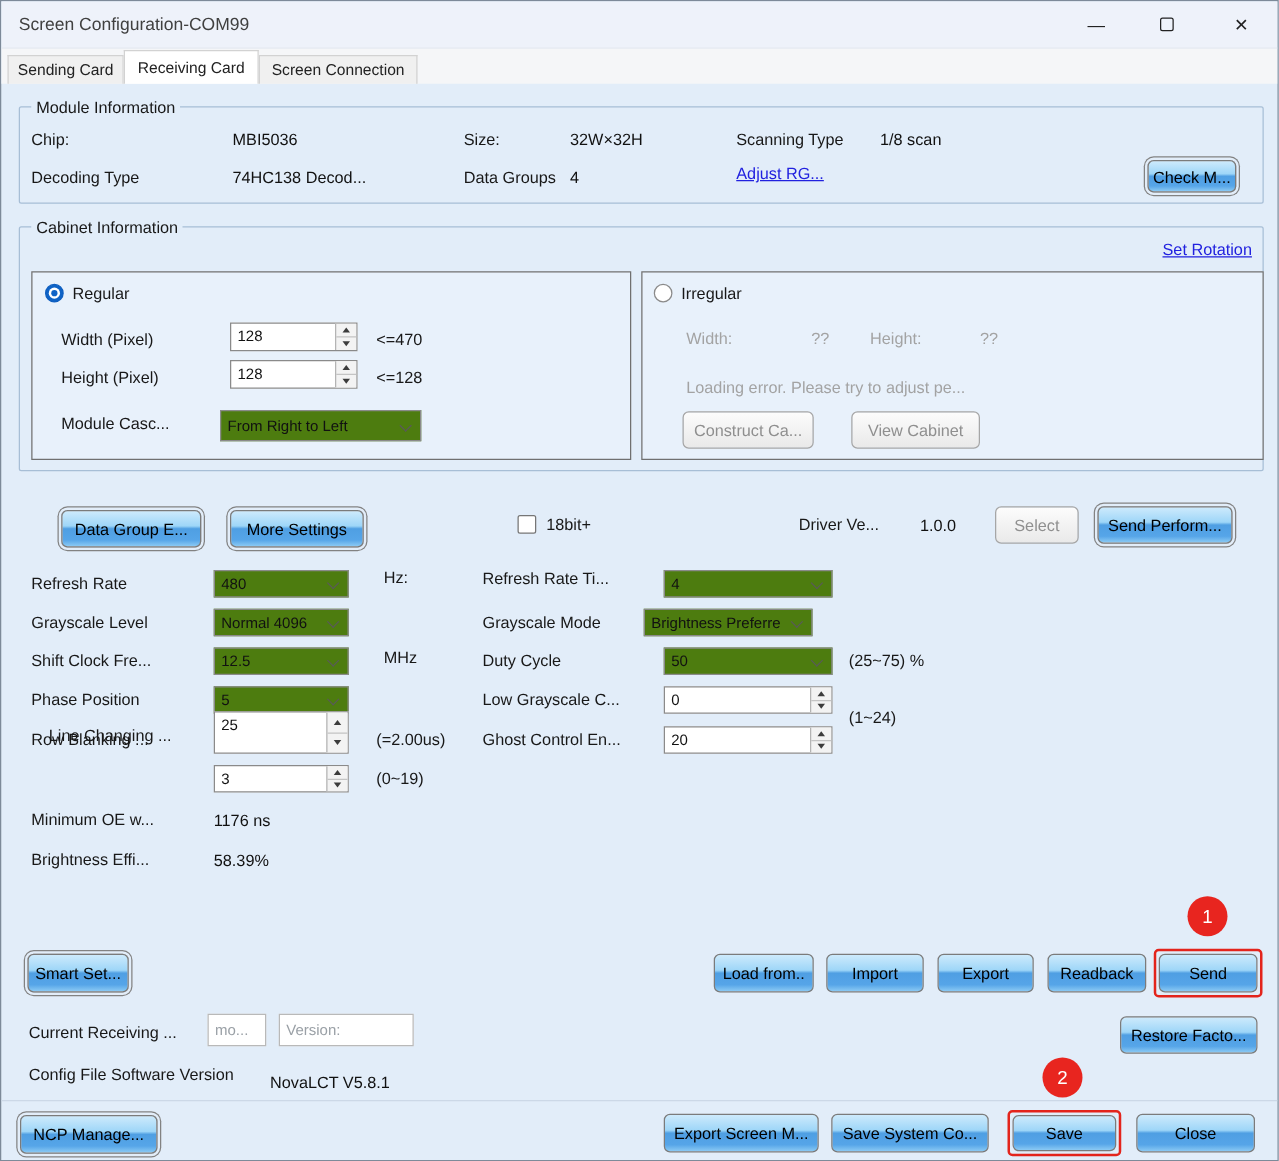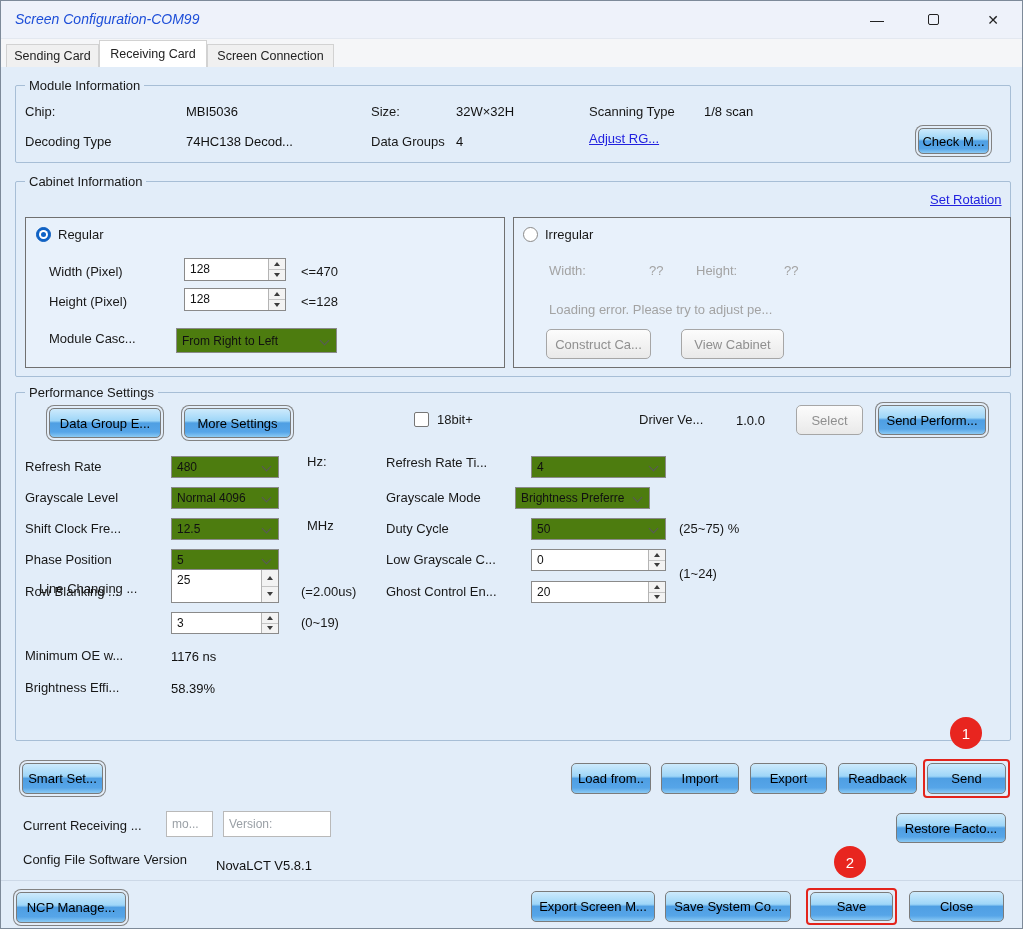--- a/index.html
+++ b/index.html
@@ -9,21 +9,21 @@
     position: relative; width: 1023px; height: 929px;
     background: #e2edf9; border: 1px solid #7d8a99; overflow: hidden;
   }
   .lbl { position: absolute; font-size: 13px; color: #181818; white-space: nowrap; line-height: 16px; }
   .val { position: absolute; font-size: 13px; color: #111; white-space: nowrap; line-height: 16px; }
   .gray { color: #a3a3a3; }
   .link { position: absolute; font-size: 13px; color: #2121df; text-decoration: underline; white-space: nowrap; line-height:16px; }
 
   
   .titlebar { position: absolute; left:0; top:0; width:100%; height:38px; background:#eef2fa; border-bottom:1px solid #e3e8f0; }
-  .title-text { position:absolute; left:14px; top:10px; font-size:14px; color:#1d4ed8;font-style:italic; }
+  .title-text { position:absolute; left:14px; top:10px; font-size:14px; color:#404040; }
   .wbtn { position:absolute; top:0; width:46px; height:37px; display:flex; align-items:center; justify-content:center; font-size:14px; color:#222; }
   .max-icon { width:11px; height:11px; border:1.4px solid #222; border-radius:2px; }
 
   
   .tabstrip { position:absolute; left:0; top:38px; width:100%; height:28px; background:#f5f6f8; }
   .tab { position:absolute; font-size:12.5px; color:#222; display:flex; align-items:center; justify-content:center;
          background:#f0f0f0; border:1px solid #d2d2d2; border-bottom:none; }
   .tab.active { background:#ffffff; z-index:2; }
 
   
@@ -155,23 +155,20 @@
   <span class="radio" style="left:522px; top:226px;"></span>
   <div class="lbl" style="left:544px; top:226px;">Irregular</div>
   <div class="lbl gray" style="left:548px; top:262px;">Width:</div>
   <div class="lbl gray" style="left:648px; top:262px;">??</div>
   <div class="lbl gray" style="left:695px; top:262px;">Height:</div>
   <div class="lbl gray" style="left:783px; top:262px;">??</div>
   <div class="lbl gray" style="left:548px; top:301px;">Loading error. Please try to adjust pe...</div>
   <div class="btn-dis" style="left:545px; top:328px; width:105px; height:30px;">Construct Ca...</div>
   <div class="btn-dis" style="left:680px; top:328px; width:103px; height:30px;">View Cabinet</div>
 
-  <div class="gbox" style="left:14px; top:391px; width:996px; height:349px;">
-    <span class="gleg">Performance Settings</span>
-  </div>
   <div class="btn ring" style="left:48px; top:407px; width:112px; height:30px;">Data Group E...</div>
   <div class="btn ring" style="left:183px; top:407px; width:107px; height:30px;">More Settings</div>
   <span class="checkbox" style="left:413px; top:411px;"></span>
   <div class="lbl" style="left:436px; top:411px;">18bit+</div>
   <div class="lbl" style="left:638px; top:411px;">Driver Ve...</div>
   <div class="val" style="left:735px; top:412px;">1.0.0</div>
   <div class="btn-dis" style="left:795px; top:404px; width:67px; height:30px;">Select</div>
   <div class="btn ring" style="left:877px; top:404px; width:108px; height:30px;">Send Perform...</div>
 
   <div class="lbl" style="left:24px; top:458px;">Refresh Rate</div>

